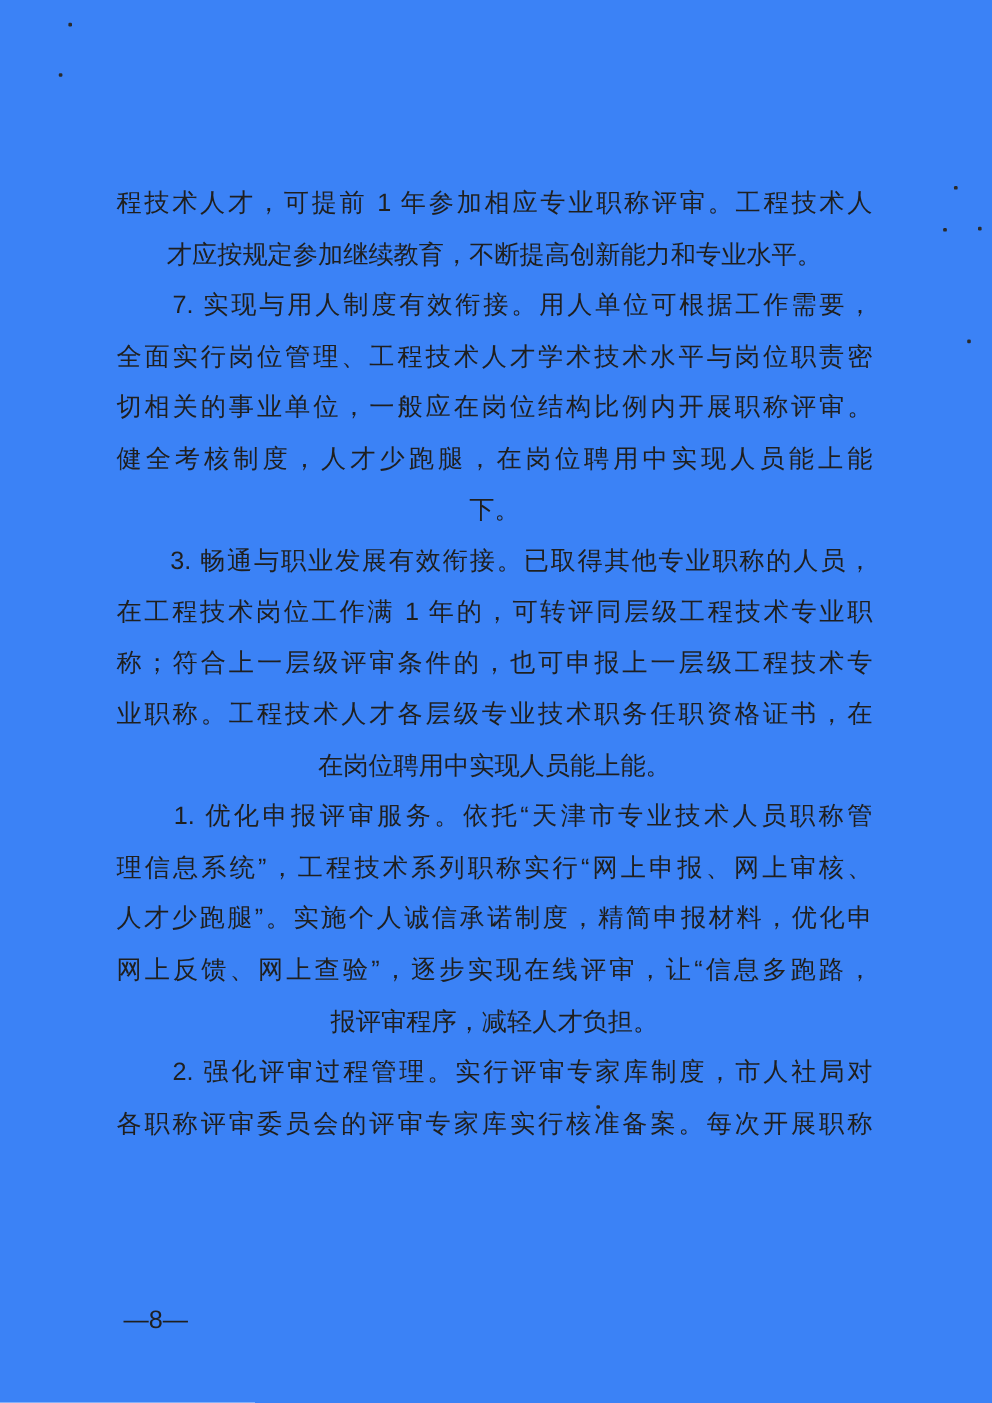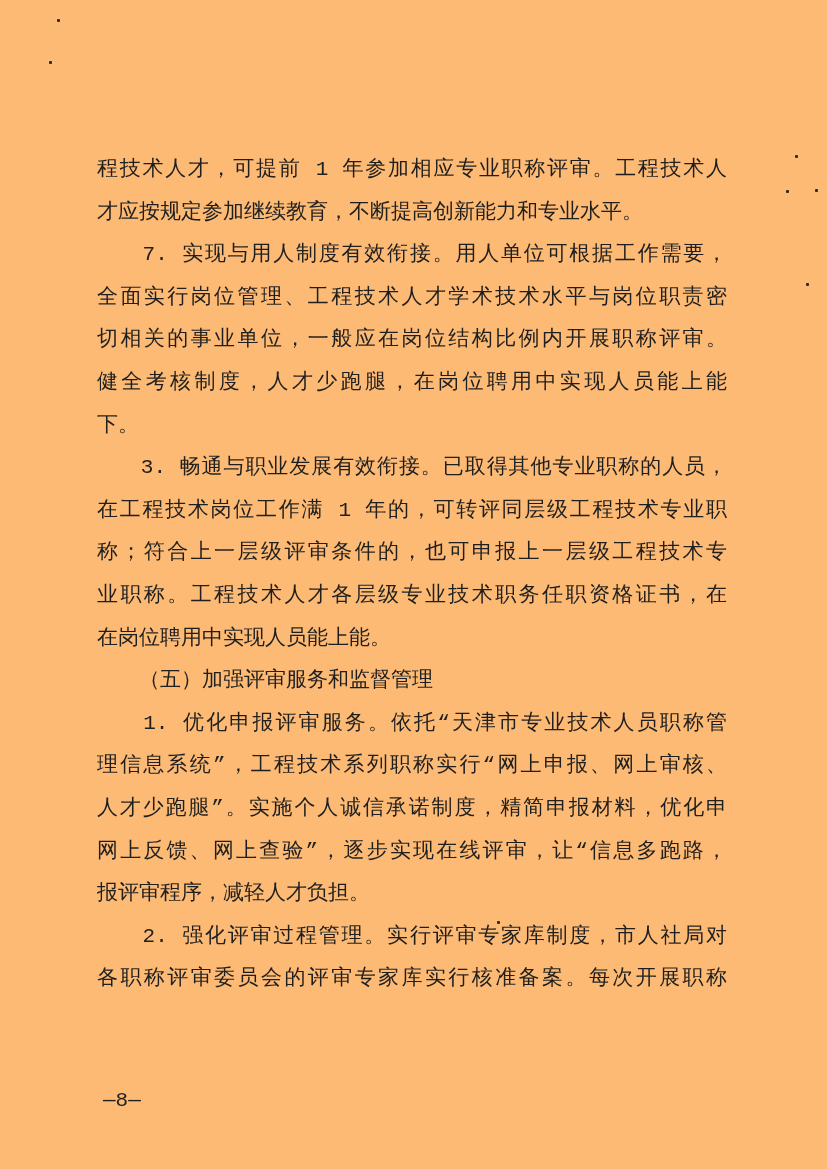--- a/index.html
+++ b/index.html
@@ -4,37 +4,38 @@
 <style>
   html, body {
     margin: 0;
     padding: 0;
     background: #ffffff;
   }
   .page {
     position: relative;
     width: 827px;
     height: 1169px;
-    background: #fdba74;
+    background: #3b82f6;
     overflow: hidden;
-    font-family: Liberation Mono, monospace;
+    font-family: Liberation Sans, sans-serif;
     color: #1f1f1f;
   }
   .text-block {
     position: absolute;
     left: 97px;
     top: 149px;
     width: 630px;
   }
   .line {
     font-size: 21px;
     line-height: 42.6px;
     height: 42.6px;
     white-space: normal;
     color: #1f1f1f;
+    text-align: center;
   }
   .line.justify {
     text-align: justify;
     text-align-last: justify;
   }
   .footer {
     position: absolute;
     left: 103px;
     top: 1087px;
     font-size: 21px;
@@ -60,21 +61,20 @@
       <div class="line justify">　　7. 实现与用人制度有效衔接。用人单位可根据工作需要，</div>
       <div class="line justify">全面实行岗位管理、工程技术人才学术技术水平与岗位职责密</div>
       <div class="line justify">切相关的事业单位，一般应在岗位结构比例内开展职称评审。</div>
       <div class="line justify">健全考核制度，人才少跑腿，在岗位聘用中实现人员能上能</div>
       <div class="line">下。</div>
       <div class="line justify">　　3. 畅通与职业发展有效衔接。已取得其他专业职称的人员，</div>
       <div class="line justify">在工程技术岗位工作满 1 年的，可转评同层级工程技术专业职</div>
       <div class="line justify">称；符合上一层级评审条件的，也可申报上一层级工程技术专</div>
       <div class="line justify">业职称。工程技术人才各层级专业技术职务任职资格证书，在</div>
       <div class="line">在岗位聘用中实现人员能上能。</div>
-      <div class="line">　　（五）加强评审服务和监督管理</div>
       <div class="line justify">　　1. 优化申报评审服务。依托“天津市专业技术人员职称管</div>
       <div class="line justify">理信息系统”，工程技术系列职称实行“网上申报、网上审核、</div>
       <div class="line justify">人才少跑腿”。实施个人诚信承诺制度，精简申报材料，优化申</div>
       <div class="line justify">网上反馈、网上查验”，逐步实现在线评审，让“信息多跑路，</div>
       <div class="line">报评审程序，减轻人才负担。</div>
       <div class="line justify">　　2. 强化评审过程管理。实行评审专家库制度，市人社局对</div>
       <div class="line justify">各职称评审委员会的评审专家库实行核准备案。每次开展职称</div>
     </div>
 
   <div class="footer">—8—</div>

